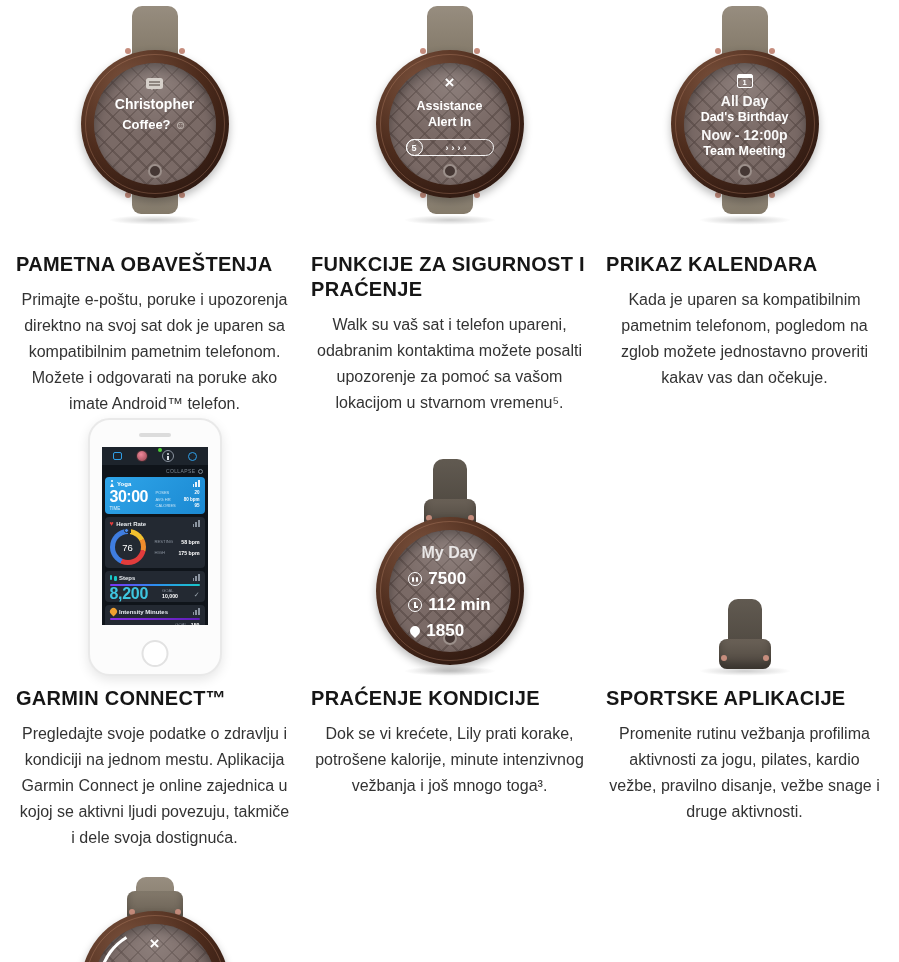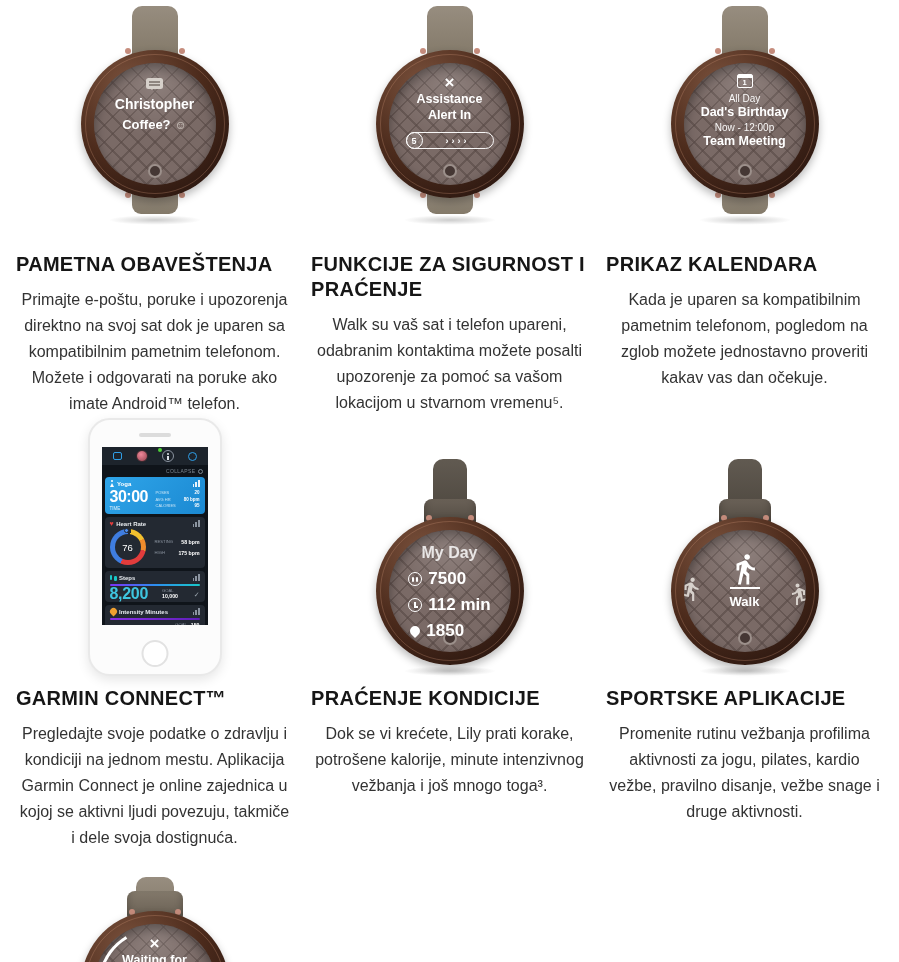--- a/index.html
+++ b/index.html
@@ -59,34 +59,34 @@
   .chat-icon::after { content:""; position:absolute; bottom:-4px; left:3px; border:3px solid transparent; border-top-color:#d6d0ca; }
   .chat-icon i { position:absolute; left:3px; top:3px; width:11px; height:1.5px; background:#8f8680; box-shadow:0 3px 0 #8f8680; }
   .notif-sender { font-size:14px; font-weight:700; }
   .notif-msg-row { display:flex; align-items:center; gap:4px; margin-top:5px; }
   .notif-msg { font-size:13px; font-weight:700; }
   .notif-emoji { font-size:12px; color:#d9d3cc; line-height:1; }
 
   
   .close-x { font-size:17px; font-weight:700; line-height:1; margin-top:11px; }
   .assist-line { font-size:12.5px; font-weight:700; line-height:16px; }
-  .assist-l1 { margin-top:0; }
+  .assist-l1 { margin-top:7px; }
   .slider { margin-top:9px; width:88px; height:17px; border:1.5px solid rgba(255,255,255,.95); border-radius:10px;
             display:flex; align-items:center; position:relative; }
   .slider-knob { width:17px; height:17px; margin-left:-1px; border-radius:50%; border:1.5px solid #fff;
                  background:rgba(255,255,255,.12); display:flex; align-items:center; justify-content:center;
                  font-size:9px; font-weight:700; }
   .slider-chevrons { flex:1; text-align:center; font-size:9px; letter-spacing:3px; color:#fff; font-weight:700; }
 
   
   .cal-icon { width:16px; height:14px; border:1.6px solid #fff; border-radius:2px; margin:11px 0 5px; position:relative;
               display:flex; align-items:center; justify-content:center; }
   .cal-icon::before { content:""; position:absolute; top:0; left:0; right:0; height:3px; background:#fff; }
   .cal-num { font-size:7.5px; font-weight:700; margin-top:2px; }
-  .cal-small { font-size:10px; font-weight:400; opacity:.95; }
+  .cal-small { font-size:14px; font-weight:700; opacity:.95; }
   .cal-big { font-size:12.5px; font-weight:700; margin:1px 0 3px; }
 
   
   .myday-title { font-size:16px; font-weight:700; color:rgba(255,255,255,.82); margin-top:14px; }
   .myday-rows { display:flex; flex-direction:column; gap:6px; margin-top:7px; align-items:flex-start; }
   .myday-row { display:flex; align-items:center; gap:6px; }
   .ring-icon { width:14px; height:14px; border:1.6px solid #fff; border-radius:50%; position:relative; }
   .ring-icon.steps::before { content:""; position:absolute; left:3px; top:3.5px; width:2px; height:5px; background:#fff; border-radius:1px; box-shadow:4px 0 0 #fff; }
   .ring-icon.inten::before { content:""; position:absolute; left:5px; top:3px; width:1.8px; height:5px; background:#fff; }
   .ring-icon.inten::after { content:""; position:absolute; left:5px; top:7px; width:4px; height:1.8px; background:#fff; }
@@ -443,42 +443,20 @@
     </article>
 
     <article class="card">
       <div class="img-box">
         <div class="watch dark">
           <div class="strap strap-top">
               <div class="flap"></div>
               <i class="pin-l"></i>
               <i class="pin-r"></i>
             </div>
-          <div class="case">
-            <div class="face">
-              <div class="pattern"></div>
-              <div class="sheen"></div>
-              <svg class="side-fig l" viewBox="0 0 24 24">
-                  <path d="M13.49 5.48c1.1 0 2-.9 2-2s-.9-2-2-2-2 .9-2 2 .9 2 2 2zm-3.6 13.9l1-4.4 2.1 2v6h2v-7.5l-2.1-2 .6-3c1.3 1.5 3.3 2.5 5.5 2.5v-2c-1.9 0-3.5-1-4.3-2.4l-1-1.6c-.4-.6-1-1-1.7-1-.3 0-.5.1-.8.1l-5.2 2.2v4.7h2v-3.4l1.8-.7-1.6 8.1-4.9-1-.4 2 7 1.4z"></path>
-                </svg>
-              <svg class="side-fig r" viewBox="0 0 24 24">
-                  <path d="M13.49 5.48c1.1 0 2-.9 2-2s-.9-2-2-2-2 .9-2 2 .9 2 2 2zm-3.6 13.9l1-4.4 2.1 2v6h2v-7.5l-2.1-2 .6-3c1.3 1.5 3.3 2.5 5.5 2.5v-2c-1.9 0-3.5-1-4.3-2.4l-1-1.6c-.4-.6-1-1-1.7-1-.3 0-.5.1-.8.1l-5.2 2.2v4.7h2v-3.4l1.8-.7-1.6 8.1-4.9-1-.4 2 7 1.4z"></path>
-                </svg>
-              <div class="face-col">
-                <div class="sport-center">
-                  <svg class="sport-svg" viewBox="0 0 24 24">
-                      <path d="M13.5 5.5c1.1 0 2-.9 2-2s-.9-2-2-2-2 .9-2 2 .9 2 2 2zM9.8 8.9L7 23h2.1l1.8-8 2.1 2v6h2v-7.5l-2.1-2 .6-3C14.8 12 16.8 13 19 13v-2c-1.9 0-3.5-1-4.3-2.4l-1-1.6c-.56-.89-1.68-1.25-2.65-.84L6 8.3V13h2V9.6l1.8-.7"></path>
-                    </svg>
-                  <div class="sport-line"></div>
-                  <div class="sport-label">Walk</div>
-                </div>
-              </div>
-              <div class="sensor"></div>
-            </div>
-          </div>
           <div class="wshadow"></div>
         </div>
       </div>
       <h3 class="feat-title">SPORTSKE APLIKACIJE</h3>
       <p class="feat-body">Promenite rutinu vežbanja profilima aktivnosti za jogu, pilates, kardio vežbe, pravilno disanje, vežbe snage i druge aktivnosti.</p>
     </article>
   </section>
 
   <section class="row row3">
     <article class="card">

